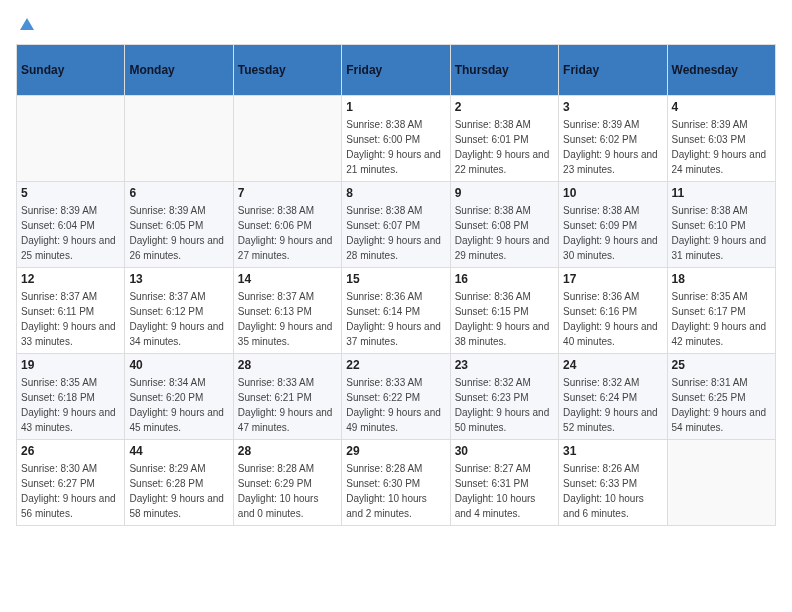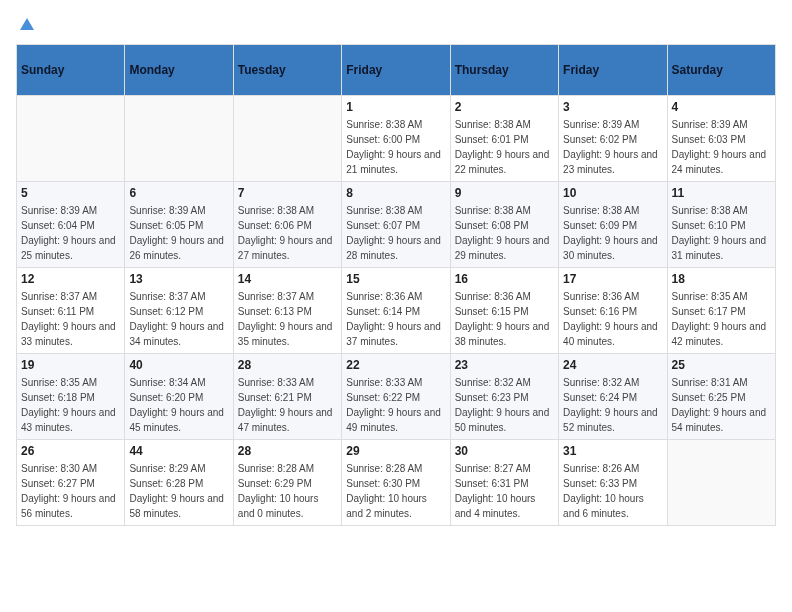--- a/index.html
+++ b/index.html
@@ -115,21 +115,21 @@
 
 <table class="calendar">
   <thead>
     <tr>
     <th>Sunday</th>
         <th>Monday</th>
         <th>Tuesday</th>
         <th>Friday</th>
         <th>Thursday</th>
         <th>Friday</th>
-        <th>Saturday</th>
+        <th>Wednesday</th>
       </tr>
   </thead>
   <tbody id="calendar-body">
   <tr>
         <td class="empty-cell"></td>
         <td class="empty-cell"></td>
         <td class="empty-cell"></td>
         <td>
           <div class="day-number">1</div>
           <div class="day-info">Sunrise: 8:38 AM<br>Sunset: 6:00 PM<br>Daylight: 9 hours and 21 minutes.</div>

